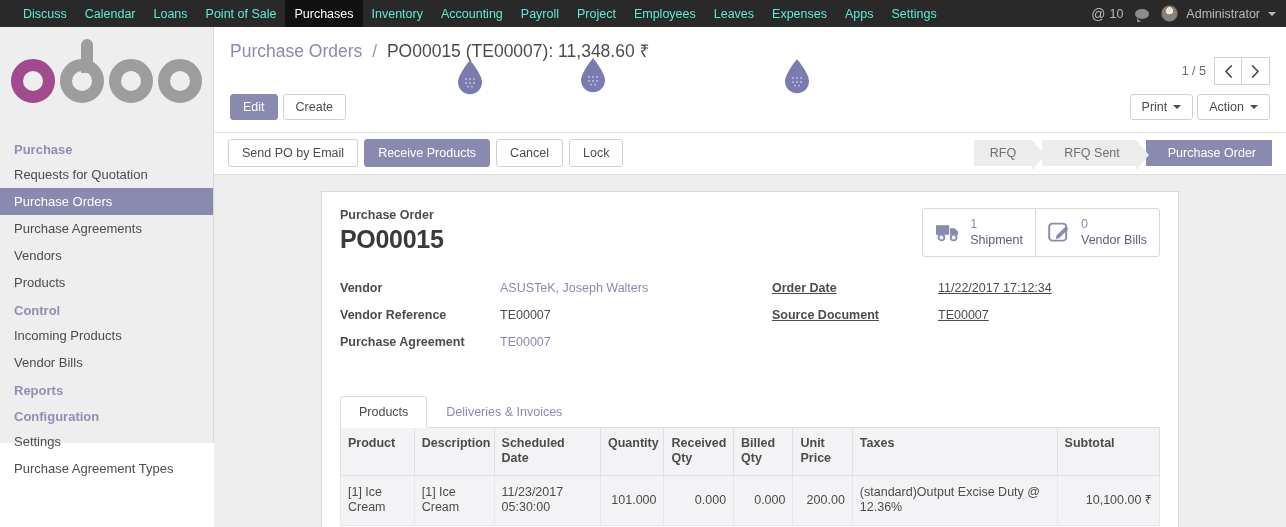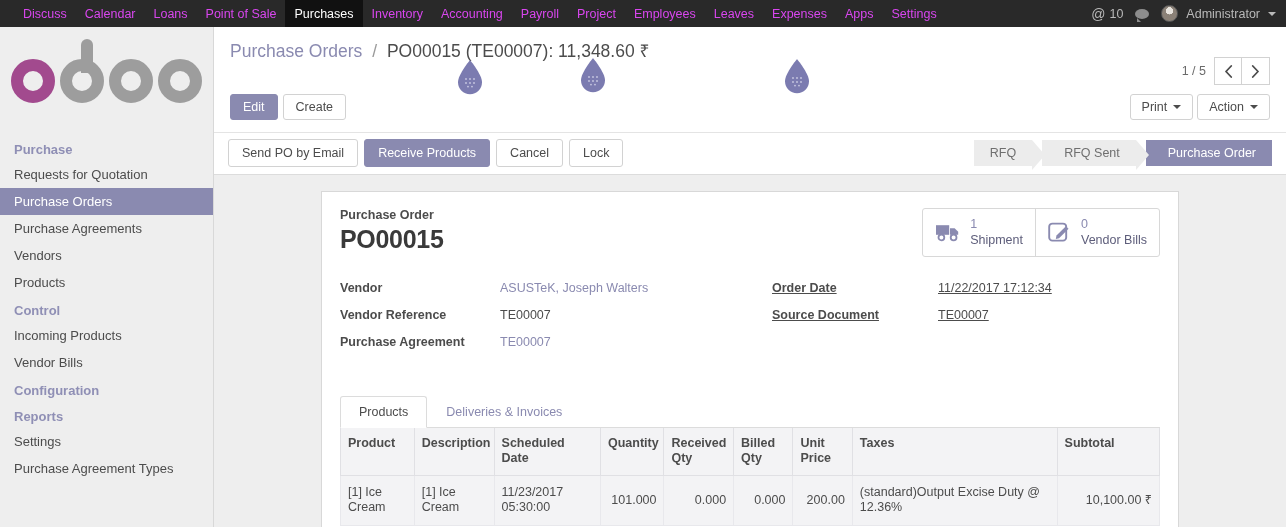--- a/index.html
+++ b/index.html
@@ -22,21 +22,21 @@
     align-items: stretch;
     color: #b3b3b3;
     font-size: 12.5px;
     position: relative;
     z-index: 40;
   }
   .menu-list { display: flex; align-items: stretch; margin-left: 14px; }
   .menu-item {
     padding: 0 9px;
     display: flex; align-items: center;
-    color: #d946ef;
+    color: #5eead4;
     white-space: nowrap;
     cursor: pointer;
   }
   .menu-item.active { background: #111111; color: #ffffff; }
   .topbar-right {
     margin-left: auto;
     display: flex; align-items: center;
     padding-right: 10px;
     gap: 12px;
     color: #b9b9b9;
@@ -75,21 +75,21 @@
 
   
   #body-wrap { display: flex; height: 500px; }
 
   
   #sidebar {
     width: 214px;
     min-width: 214px;
     background: #eeeeee;
     border-right: 1px solid #d8d8d8;
-    height: 500px;
+    height: 416px;
     position: relative;
   }
   .brand {
     height: 108px;
     display: flex; align-items: center; justify-content: center;
   }
   .odoo-logo { display: flex; align-items: center; gap: 5px; }
   .ring {
     width: 44px; height: 44px;
     border-radius: 50%;
@@ -413,22 +413,22 @@
     <div id="sidebar-groups">
         <div class="side-section">Purchase</div>
         <div class="side-item">Requests for Quotation</div>
         <div class="side-item active">Purchase Orders</div>
         <div class="side-item">Purchase Agreements</div>
         <div class="side-item">Vendors</div>
         <div class="side-item">Products</div>
         <div class="side-section">Control</div>
         <div class="side-item">Incoming Products</div>
         <div class="side-item">Vendor Bills</div>
+        <div class="side-section">Reports</div>
         <div class="side-section">Configuration</div>
-        <div class="side-section">Reports</div>
         <div class="side-item">Settings</div>
         <div class="side-item">Purchase Agreement Types</div>
       </div>
   </div>
 
   <div id="content">
 
     <div class="control-panel">
       <div class="bc-row">
         <div class="breadcrumb">

